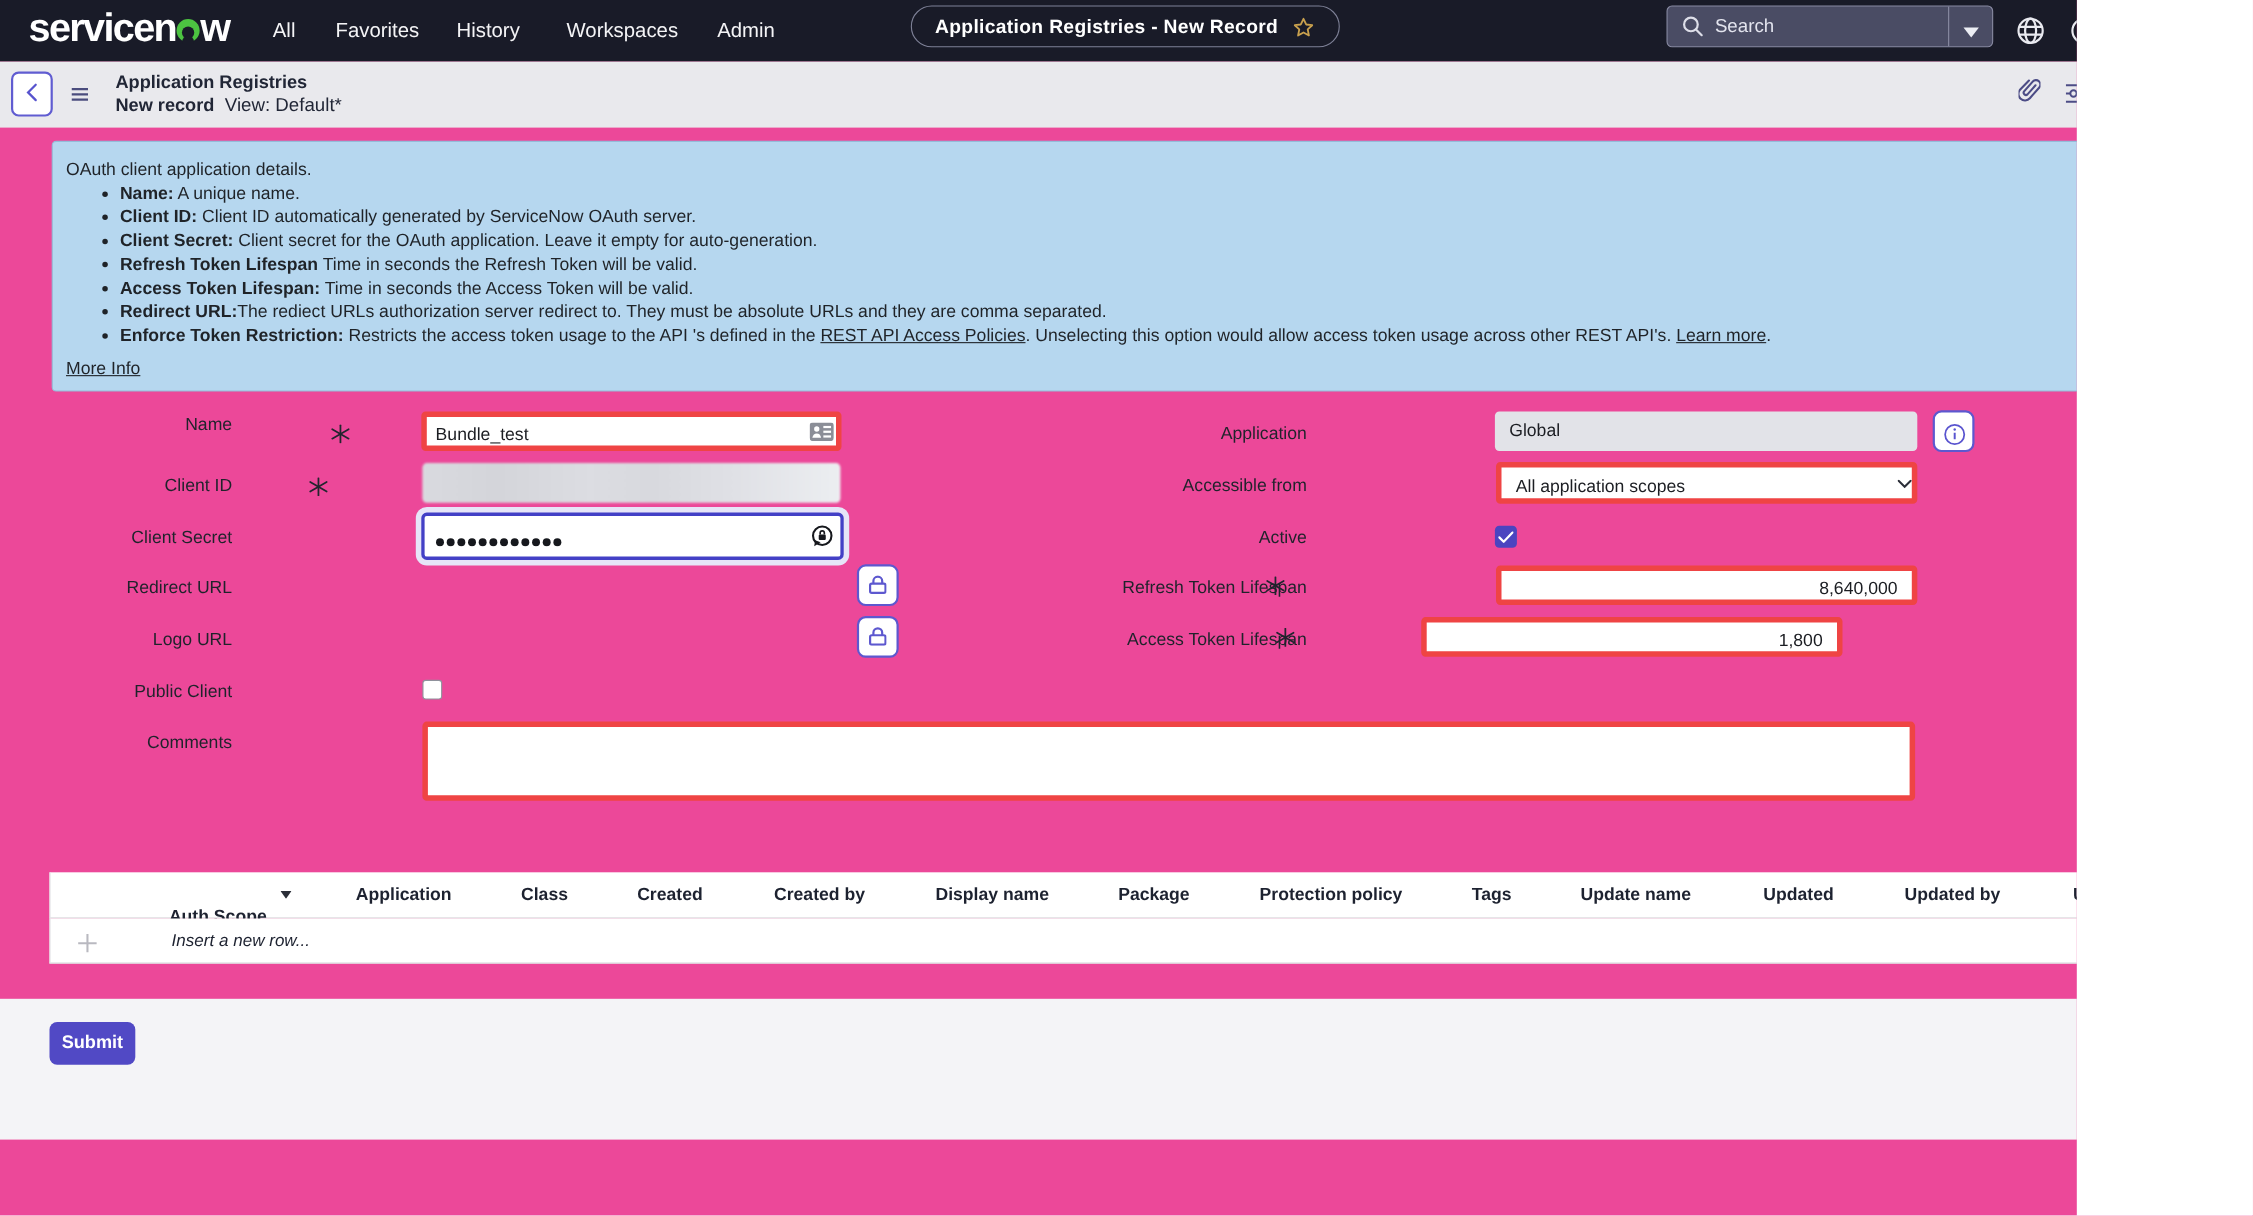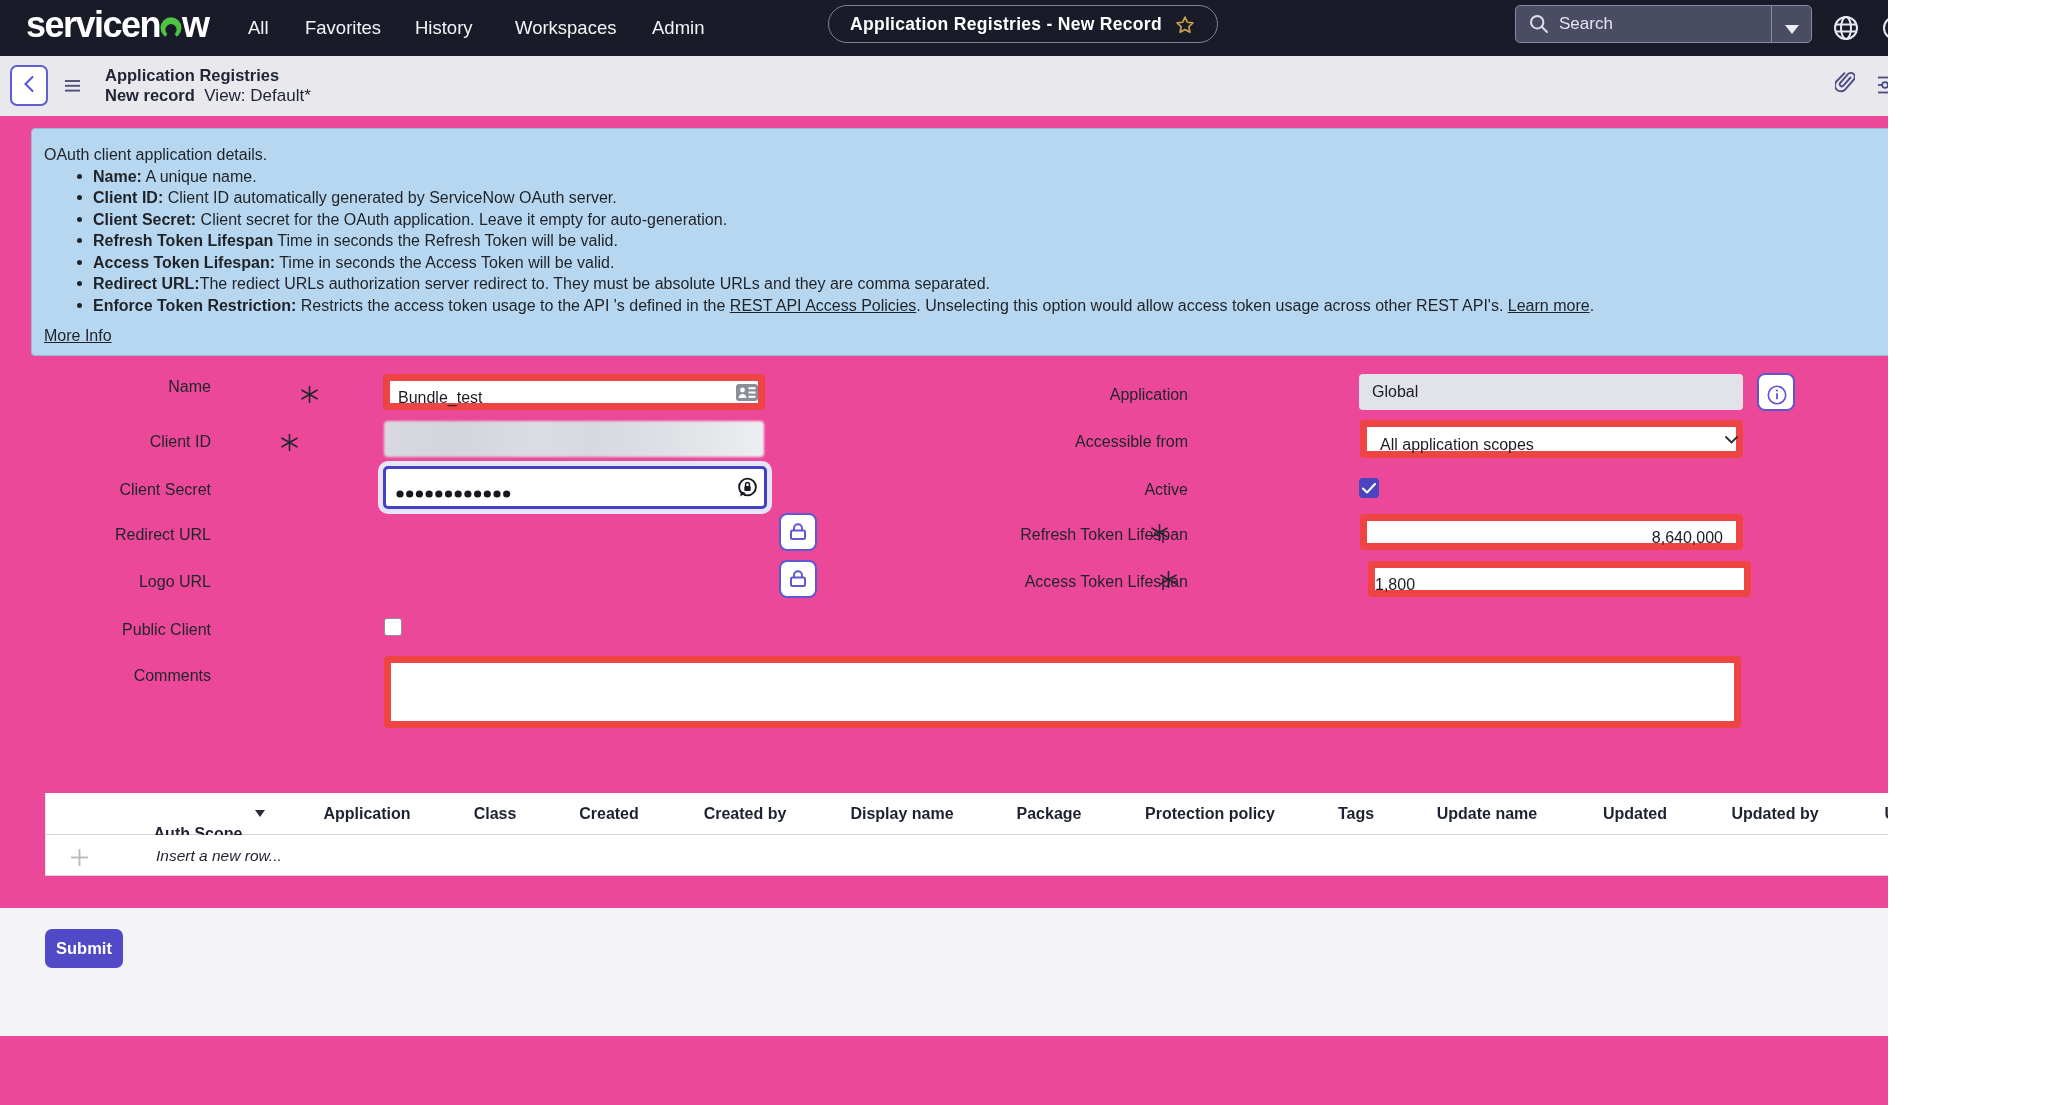--- a/index.html
+++ b/index.html
@@ -17,30 +17,30 @@
         border-radius:5px;box-sizing:border-box;}
   #searchdiv{left:1771px;top:6px;width:1px;height:36px;background:#8b8da4;}
   
   #subbar{left:0;top:56px;width:2048px;height:60px;background:#e9e9ed;}
   #backbtn{left:10px;top:65px;width:38px;height:41px;background:#fff;border:2px solid #605cd1;
         border-radius:7px;box-sizing:border-box;}
   .ttl{color:#212636;font-size:16.5px;}
   #submit1{left:1957px;top:66px;width:78px;height:40px;background:#5149c5;border-radius:7px;
         color:#fff;font-weight:bold;font-size:16.5px;text-align:center;line-height:40px;}
   
-  #infobox{left:31px;top:128px;width:1948px;height:228px;background:#b6d7ef;border:1px solid #94bcd9;
+  #infobox{left:47px;top:128px;width:1948px;height:228px;background:#b6d7ef;border:1px solid #94bcd9;
         border-radius:4px;box-sizing:border-box;color:#1f2328;font-size:16px;}
   .il{position:absolute;left:12px;white-space:nowrap;}
   .bullet{position:absolute;left:45px;width:5px;height:5px;border-radius:50%;background:#1f2328;}
   .bl{position:absolute;left:61px;white-space:nowrap;}
   
   .lbl{color:#1f232b;font-size:16px;white-space:nowrap;}
   .lbl-l{right:1677px;}
   .lbl-r{right:700px;}
-  .input{border:7px solid #ef4444;border-radius:4px;background:#fff;box-sizing:border-box;
+  .input{border:5px solid #ef4444;border-radius:4px;background:#fff;box-sizing:border-box;
         color:#1b1d22;font-size:16px;}
   .lockbtn{width:38px;height:38px;background:#fff;border:2px solid #5d58cf;border-radius:8px;box-sizing:border-box;}
   
   #tabbar{left:45px;top:741px;width:1954px;height:52px;background:#e8e8ec;color:#1d2230;font-size:16px;}
   #tblhead{left:45px;top:793px;width:1954px;height:42px;background:#fff;border-bottom:1px solid #d6d6da;
         border-left:1px solid #e2e2e6;border-right:1px solid #e2e2e6;box-sizing:border-box;}
   .th{position:absolute;top:0;height:42px;line-height:42px;font-weight:bold;font-size:16px;color:#1d2230;
       text-align:center;transform:translateX(-50%);white-space:nowrap;}
   #insrow{left:45px;top:835px;width:1954px;height:41px;background:#fff;border-bottom:1px solid #d6d6da;
         border-left:1px solid #e2e2e6;border-right:1px solid #e2e2e6;box-sizing:border-box;}
@@ -277,21 +277,21 @@
   <div class="abs input" style="left:1360px;top:514px;width:383px;height:36px;line-height:34px;padding-right:13px;text-align:right;">8,640,000</div>
 
   <svg class="abs" width="17" height="17" viewBox="0 0 17 17" style="left:1160px;top:571px;">
     <g stroke="#23252f" stroke-width="1.6" stroke-linecap="round">
       <line x1="8.5" y1="0.5" x2="8.5" y2="16.5"></line>
       <line x1="1" y1="4.2" x2="16" y2="12.8"></line>
       <line x1="16" y1="4.2" x2="1" y2="12.8"></line>
     </g>
   </svg>
   <div class="abs lbl lbl-r" style="top:573px;">Access Token Lifespan</div>
-  <div class="abs input" style="left:1368px;top:561px;width:383px;height:36px;line-height:34px;padding-right:13px;text-align:left;">1,800</div>
+  <div class="abs input" style="left:1292px;top:561px;width:383px;height:36px;line-height:34px;padding-right:13px;text-align:right;">1,800</div>
 
   <div class="abs" id="tblhead">
     <span class="th" style="left:152px;margin-top:20px;">Auth Scope</span>
     <svg width="10" height="7" viewBox="0 0 10 7" style="position:absolute;left:209px;top:17px;">
         <path d="M0 0h10L5 7z" fill="#2b2e38"></path>
       </svg>
     <span class="th" style="left:321px;">Application</span>
     <span class="th" style="left:449px;">Class</span>
     <span class="th" style="left:563px;">Created</span>
     <span class="th" style="left:699px;">Created by</span>

